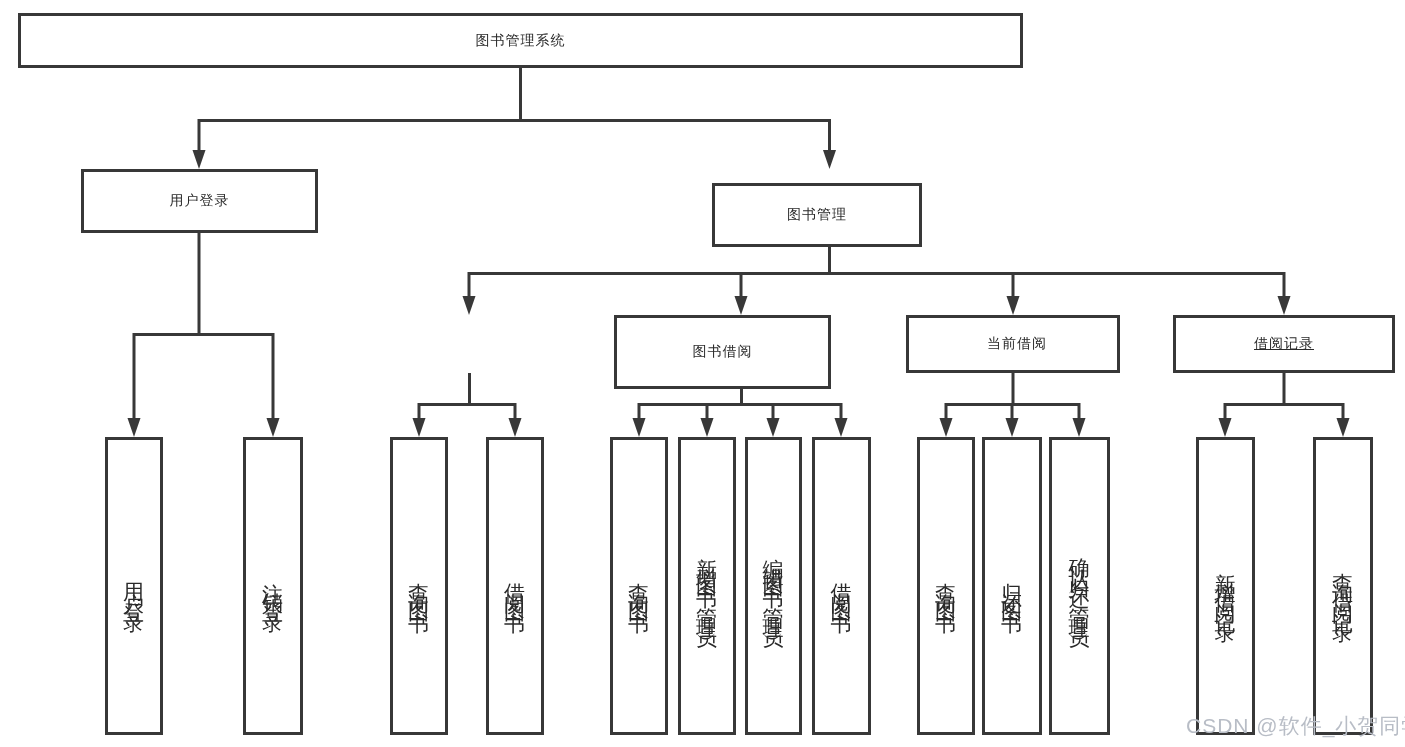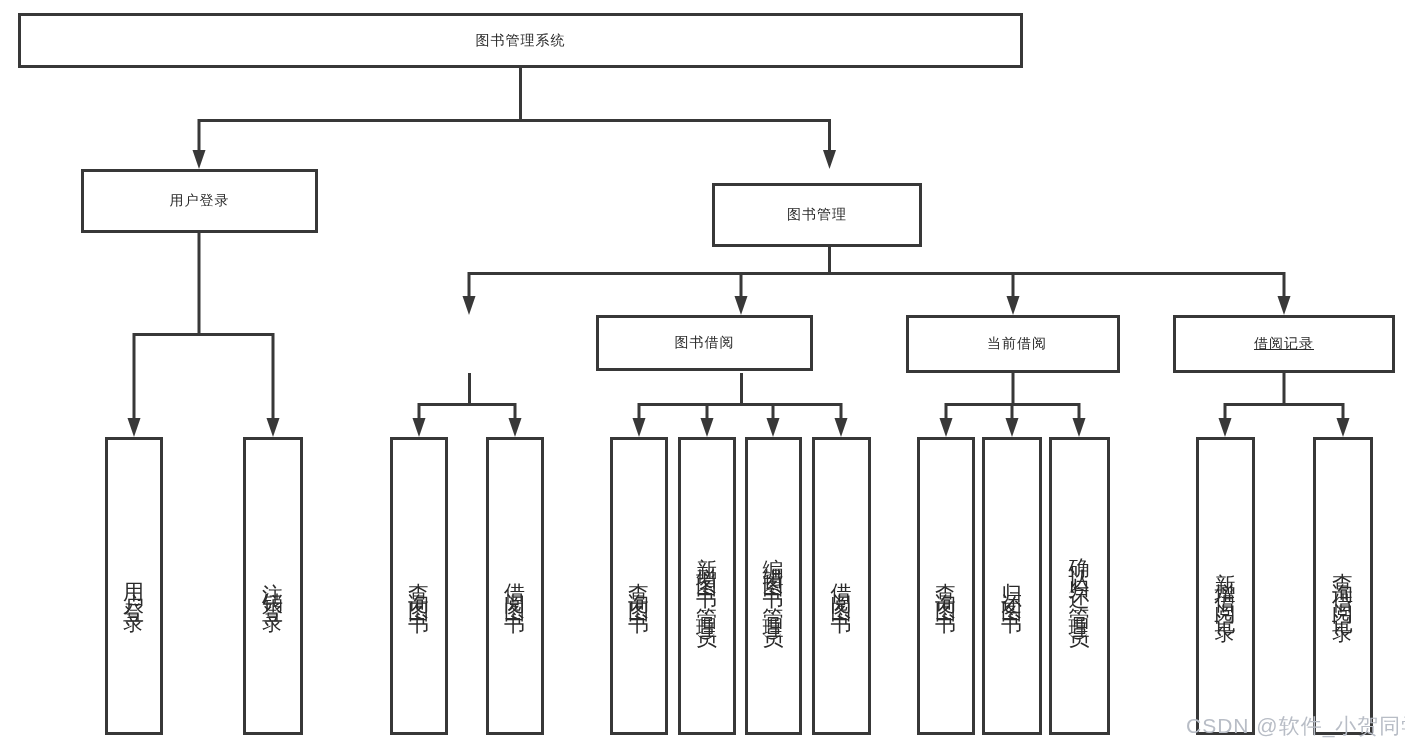--- a/index.html
+++ b/index.html
@@ -90,21 +90,21 @@
       <polygon points="1218.5,418 1231.5,418 1225,437"></polygon>
       <polygon points="1336.5,418 1349.5,418 1343,437"></polygon>
     </g>
   </svg>
 
   <div class="node" style="left:18px; top:13px; width:1005px; height:55px;">图书管理系统</div>
 
   <div class="node" style="left:81px; top:169px; width:237px; height:64px;">用户登录</div>
   <div class="node" style="left:712px; top:183px; width:210px; height:64px;">图书管理</div>
 
-  <div class="node" style="left:596px; top:315px; width:217px; height:56px;">图书借阅</div>
+  <div class="node" style="left:614px; top:315px; width:217px; height:74px;">图书借阅</div>
   <div class="node" style="left:906px; top:315px; width:214px; height:58px;padding-left:8px;">当前借阅</div>
   <div class="node" style="left:1173px; top:315px; width:222px; height:58px;text-decoration:underline;">借阅记录</div>
 
   <div class="node leaf" style="left:105px; top:437px; width:58px; height:298px;">用户登录</div>
   <div class="node leaf" style="left:243px; top:437px; width:60px; height:298px;">注销登录</div>
 
   <div class="node leaf" style="left:390px; top:437px; width:58px; height:298px;">查询图书</div>
   <div class="node leaf" style="left:486px; top:437px; width:58px; height:298px;">借阅图书</div>
 
   <div class="node leaf" style="left:610px; top:437px; width:58px; height:298px;">查询图书</div>

